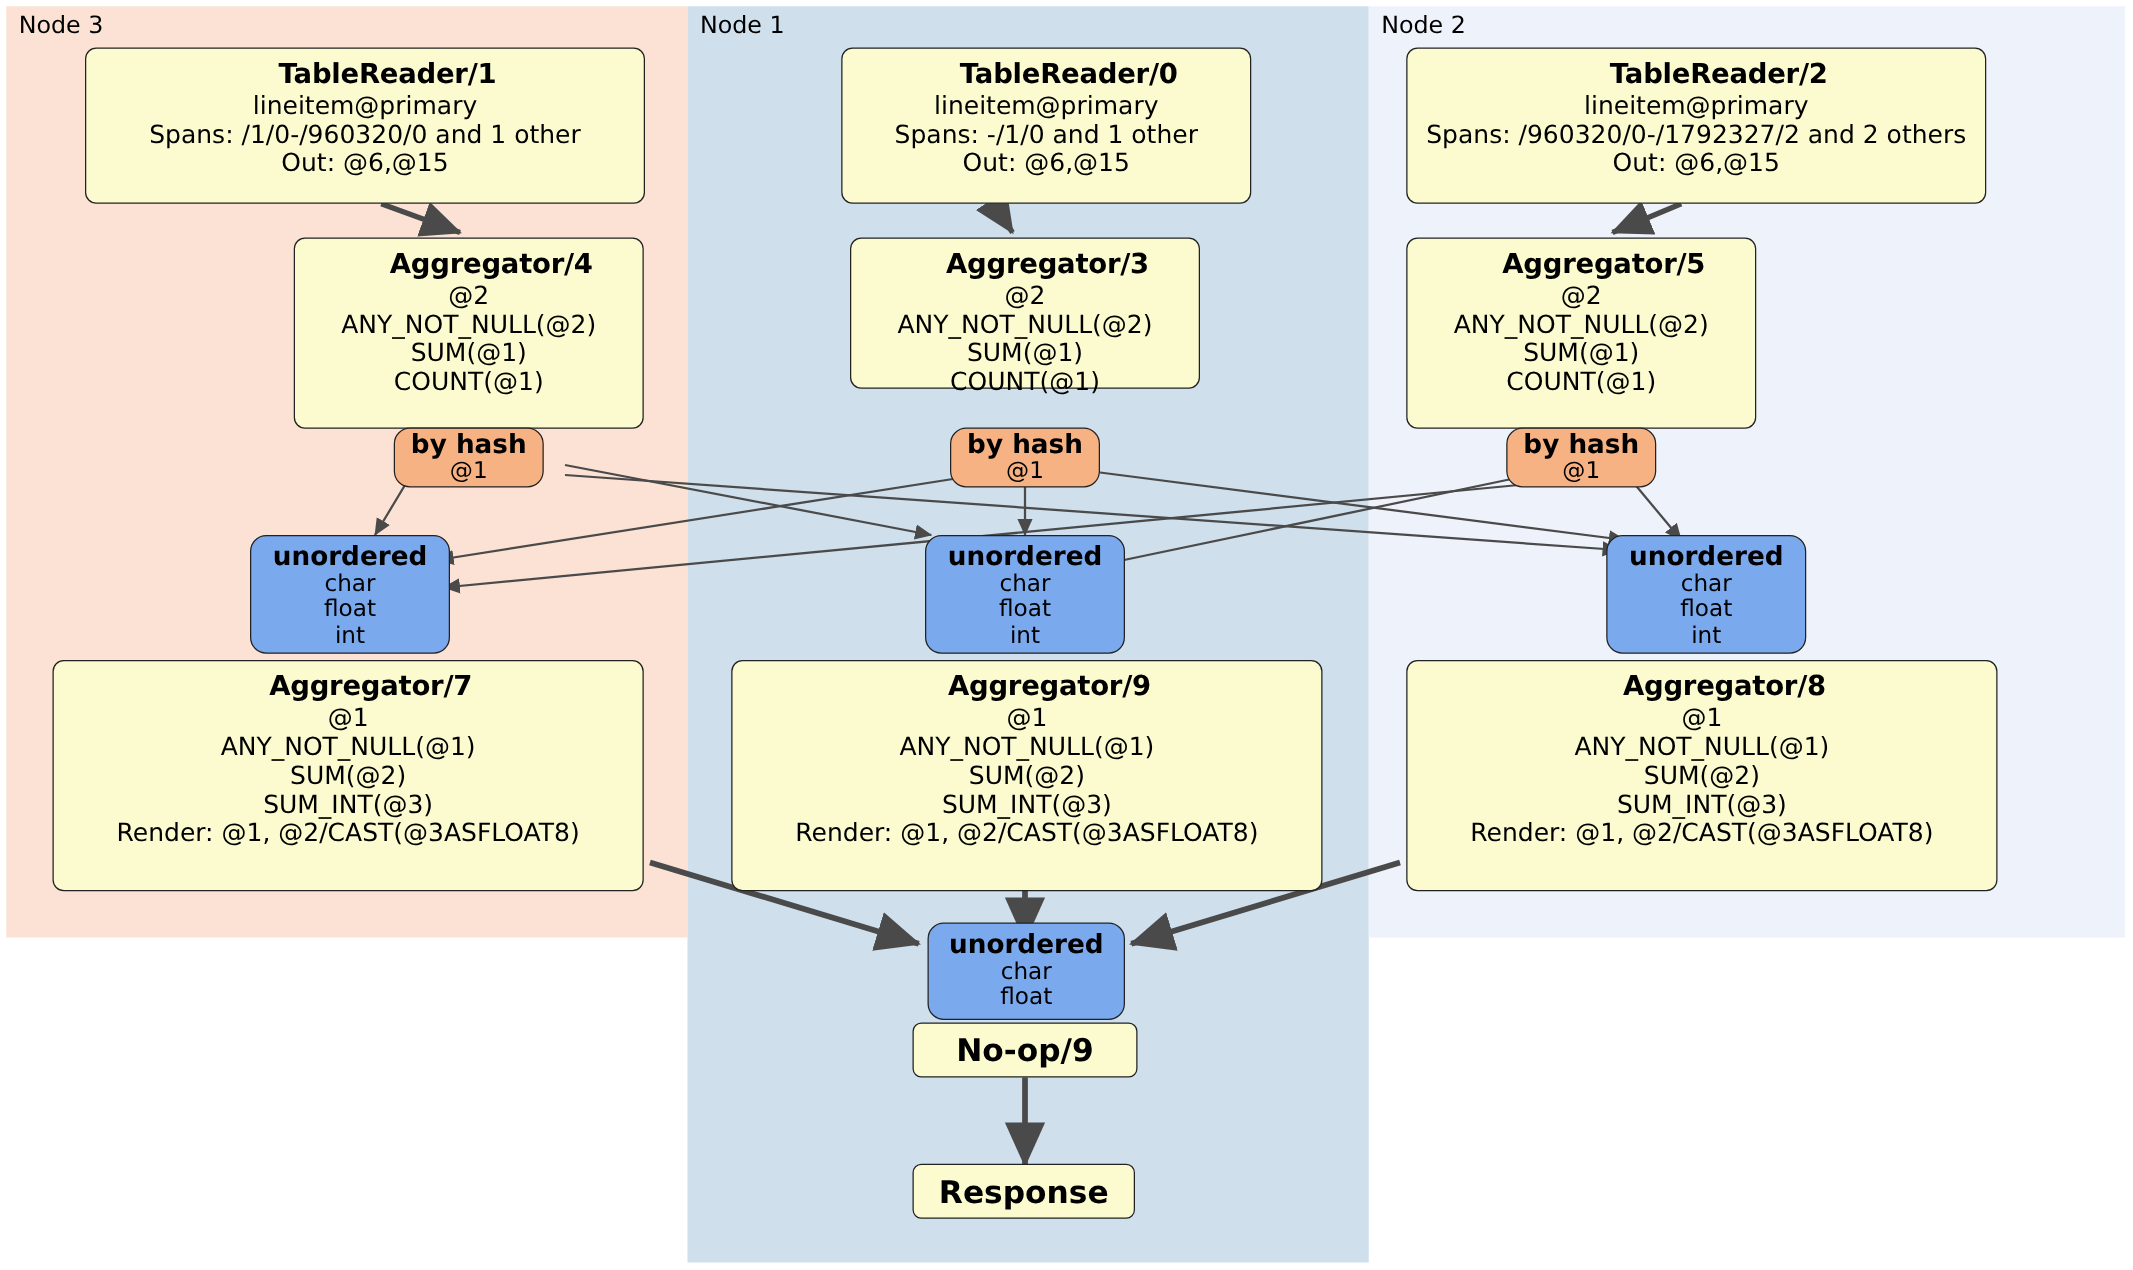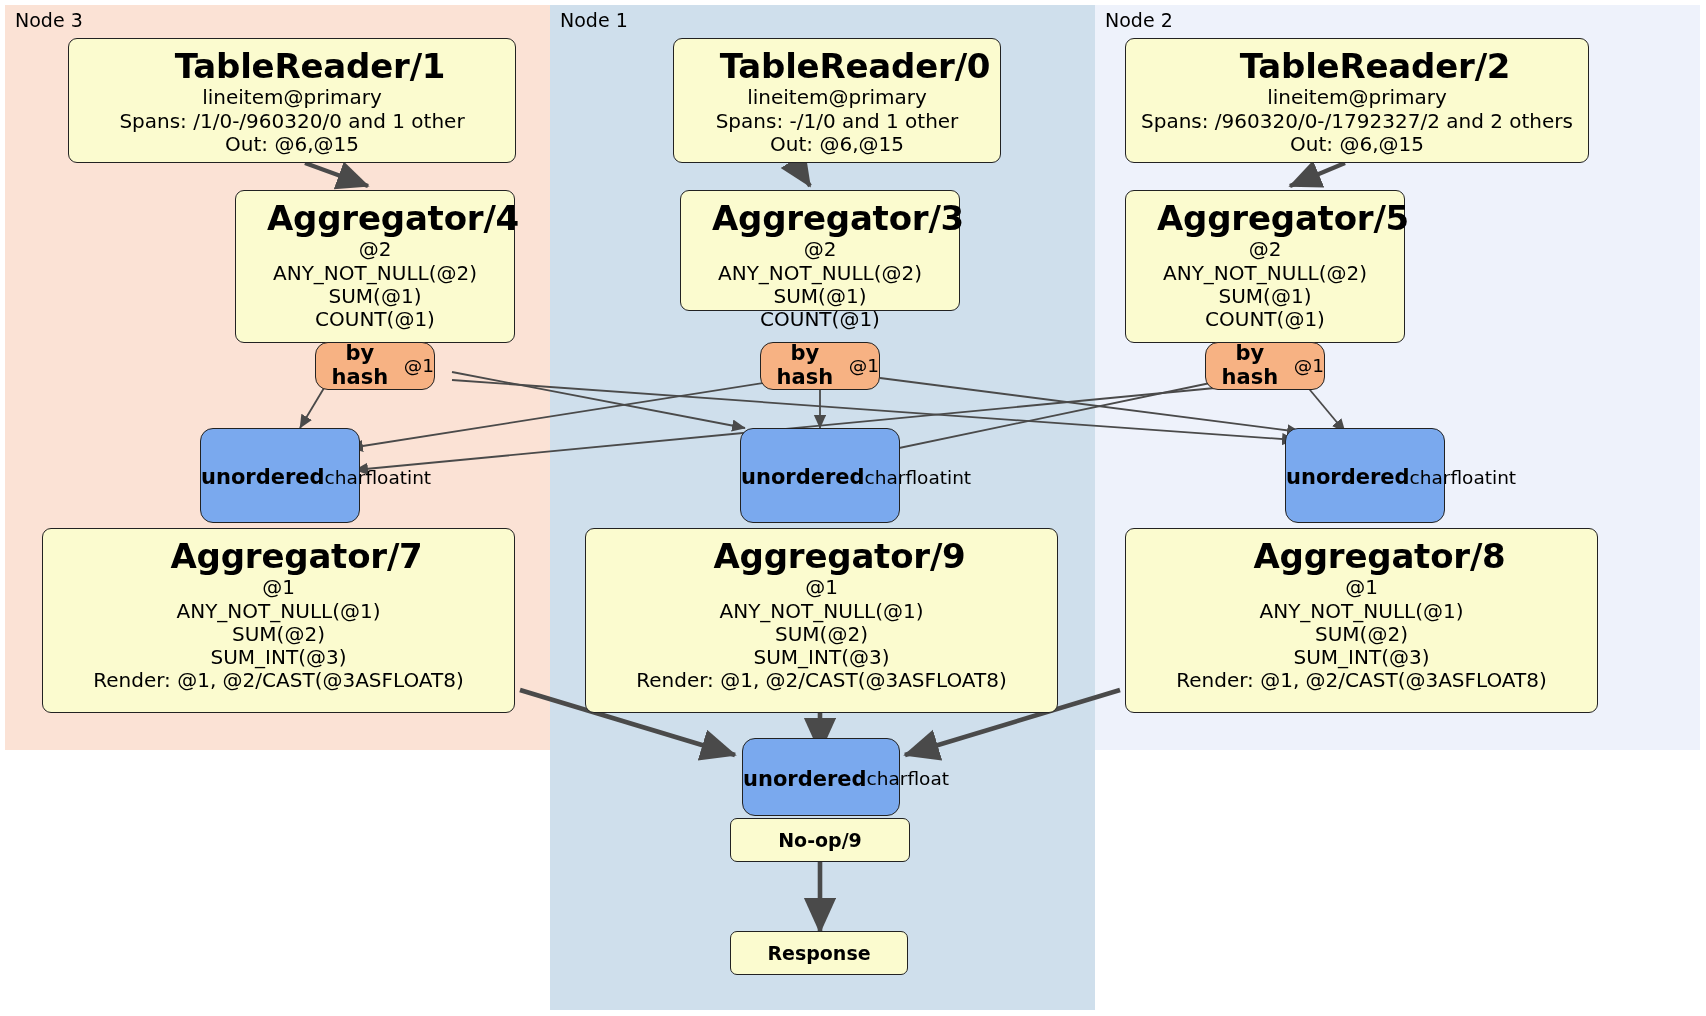--- a/index.html
+++ b/index.html
@@ -14,37 +14,37 @@
     position:absolute;left:10px;top:4px;font-size:19px;color:#000000;
     font-family:"DejaVu Sans","Liberation Sans",sans-serif;
   }
   .box{
     position:absolute;box-sizing:border-box;
     border:1.6px solid #222;border-radius:9px;
     background:#fbfbcf;
     display:flex;flex-direction:column;align-items:center;justify-content:flex-start;
     text-align:center;line-height:1.16;
   }
-  .box .ttl{font-weight:bold;font-size:34px;letter-spacing:-0.2px;margin-left:36px;}
+  .box .ttl{font-weight:bold;font-size:22px;letter-spacing:-0.2px;margin-left:36px;}
   .box .ln{font-size:20px;}
   .pill{
     position:absolute;box-sizing:border-box;
     border:1.6px solid #222;border-radius:13px;
-    display:flex;flex-direction:row;align-items:center;justify-content:center;
+    display:flex;flex-direction:column;align-items:center;justify-content:center;
     text-align:center;line-height:1.12;
   }
   .pill.orange{background:#f7b283;}
   .pill.blue{background:#7aa9ee;}
   .pill .ttl{font-weight:bold;font-size:21px;}
   .pill .ln{font-size:18.5px;}
   .flat{
     position:absolute;box-sizing:border-box;
     border:1.6px solid #222;border-radius:7px;background:#fbfbcf;
     display:flex;align-items:center;justify-content:center;
-    font-weight:bold;font-size:19px;
+    font-weight:bold;font-size:25px;
   }
   svg.edges{position:absolute;left:0;top:0;width:1706px;height:1016px;pointer-events:none;}
   .z1{z-index:1}.z2{z-index:2}.z3{z-index:3}.z4{z-index:4}
 </style>
 </head>
 <body>
 
 <div id="canvas">
 
   <div class="node-region z1" style="left:5px;top:5px;width:545px;height:745px;background:#fbe2d5;">

